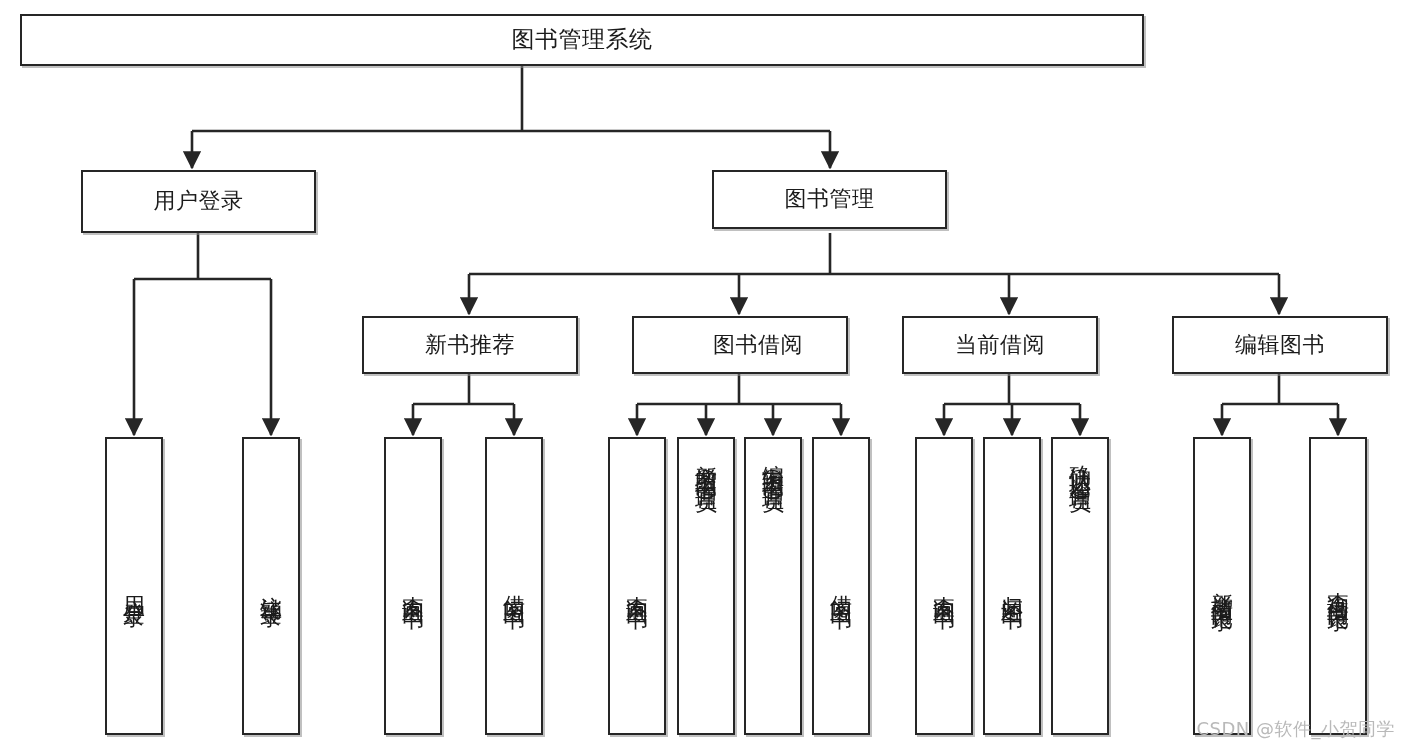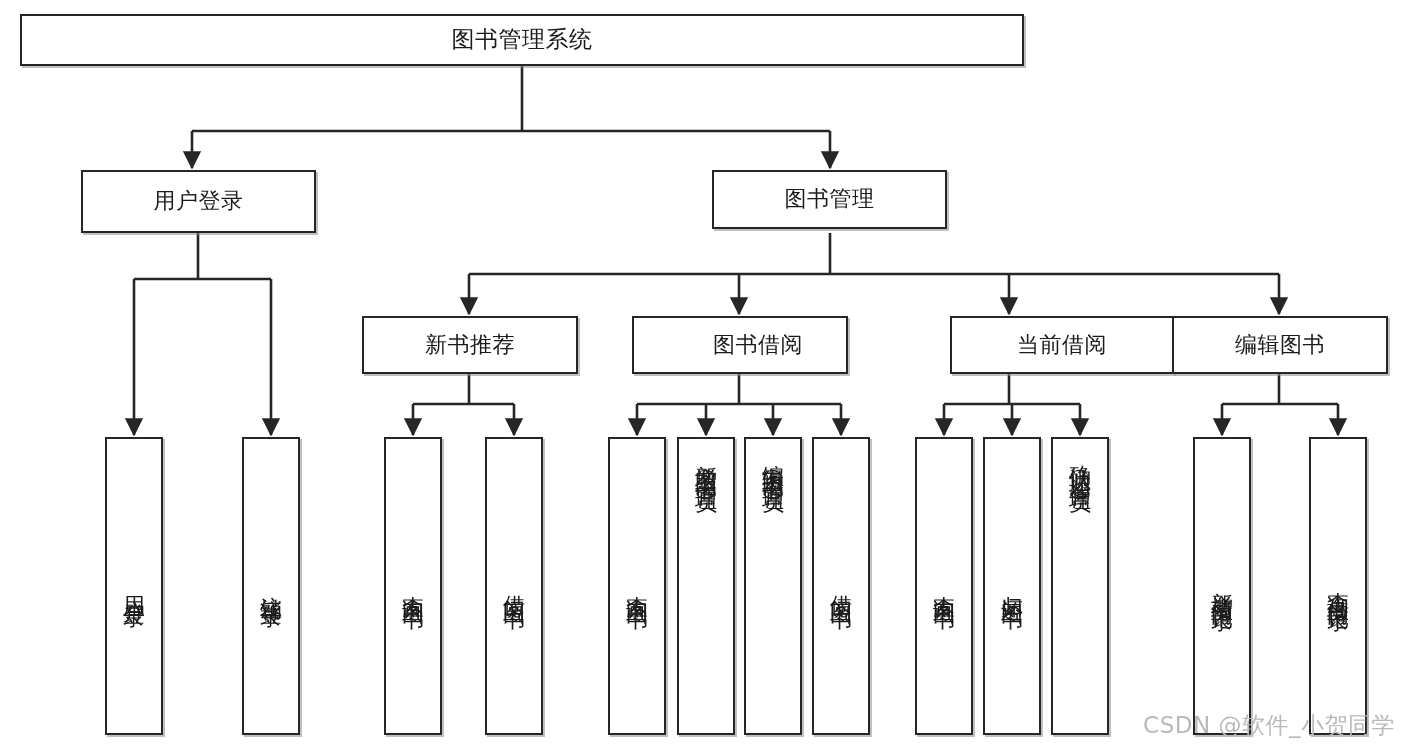--- a/index.html
+++ b/index.html
@@ -60,21 +60,21 @@
     white-space: nowrap;
   }
   .node.vert.centered {
     align-items: center;
     padding-top: 0;
   }
   .watermark {
     position: absolute;
     right: 10px;
     bottom: 6px;
-    font-size: 23px;
+    font-size: 18px;
     color: #b9b9b9;
     font-family: "DejaVu Sans", "Liberation Sans", sans-serif;
     letter-spacing: 0.5px;
     user-select: none;
     white-space: nowrap;
     margin-left: 26px;
   }
 </style>
 </head>
 <body>
@@ -124,41 +124,41 @@
       <path d="M 1012 404 L 1012 435" marker-end="url(#arrow)"></path>
       <path d="M 1080 404 L 1080 435" marker-end="url(#arrow)"></path>
 
       <path d="M 1279 374 L 1279 404"></path>
       <path d="M 1222 404 L 1338 404"></path>
       <path d="M 1222 404 L 1222 435" marker-end="url(#arrow)"></path>
       <path d="M 1338 404 L 1338 435" marker-end="url(#arrow)"></path>
     </g>
   </svg>
 
-  <div class="node root horiz" style="left:20px; top:14px; width:1004px; height:52px;">
+  <div class="node root horiz" style="left:20px; top:14px; width:1124px; height:52px;">
     <span class="label">图书管理系统</span>
   </div>
 
   <div class="node horiz" style="left:81px; top:170px; width:235px; height:63px;">
     <span class="label">用户登录</span>
   </div>
 
   <div class="node horiz" style="left:712px; top:170px; width:235px; height:59px;">
     <span class="label">图书管理</span>
   </div>
 
   <div class="node horiz" style="left:362px; top:316px; width:216px; height:58px;">
     <span class="label">新书推荐</span>
   </div>
 
   <div class="node horiz" style="left:632px; top:316px; width:216px; height:58px;padding-left:36px;">
     <span class="label">图书借阅</span>
   </div>
 
-  <div class="node horiz" style="left:950px; top:316px; width:224px; height:58px;">
+  <div class="node horiz" style="left:902px; top:316px; width:196px; height:58px;">
     <span class="label">当前借阅</span>
   </div>
 
   <div class="node horiz" style="left:1172px; top:316px; width:216px; height:58px;">
     <span class="label">编辑图书</span>
   </div>
 
   <div class="node vert centered" style="left:105px; top:437px; width:58px; height:298px;">
     <span class="label">用户登录</span>
   </div>

